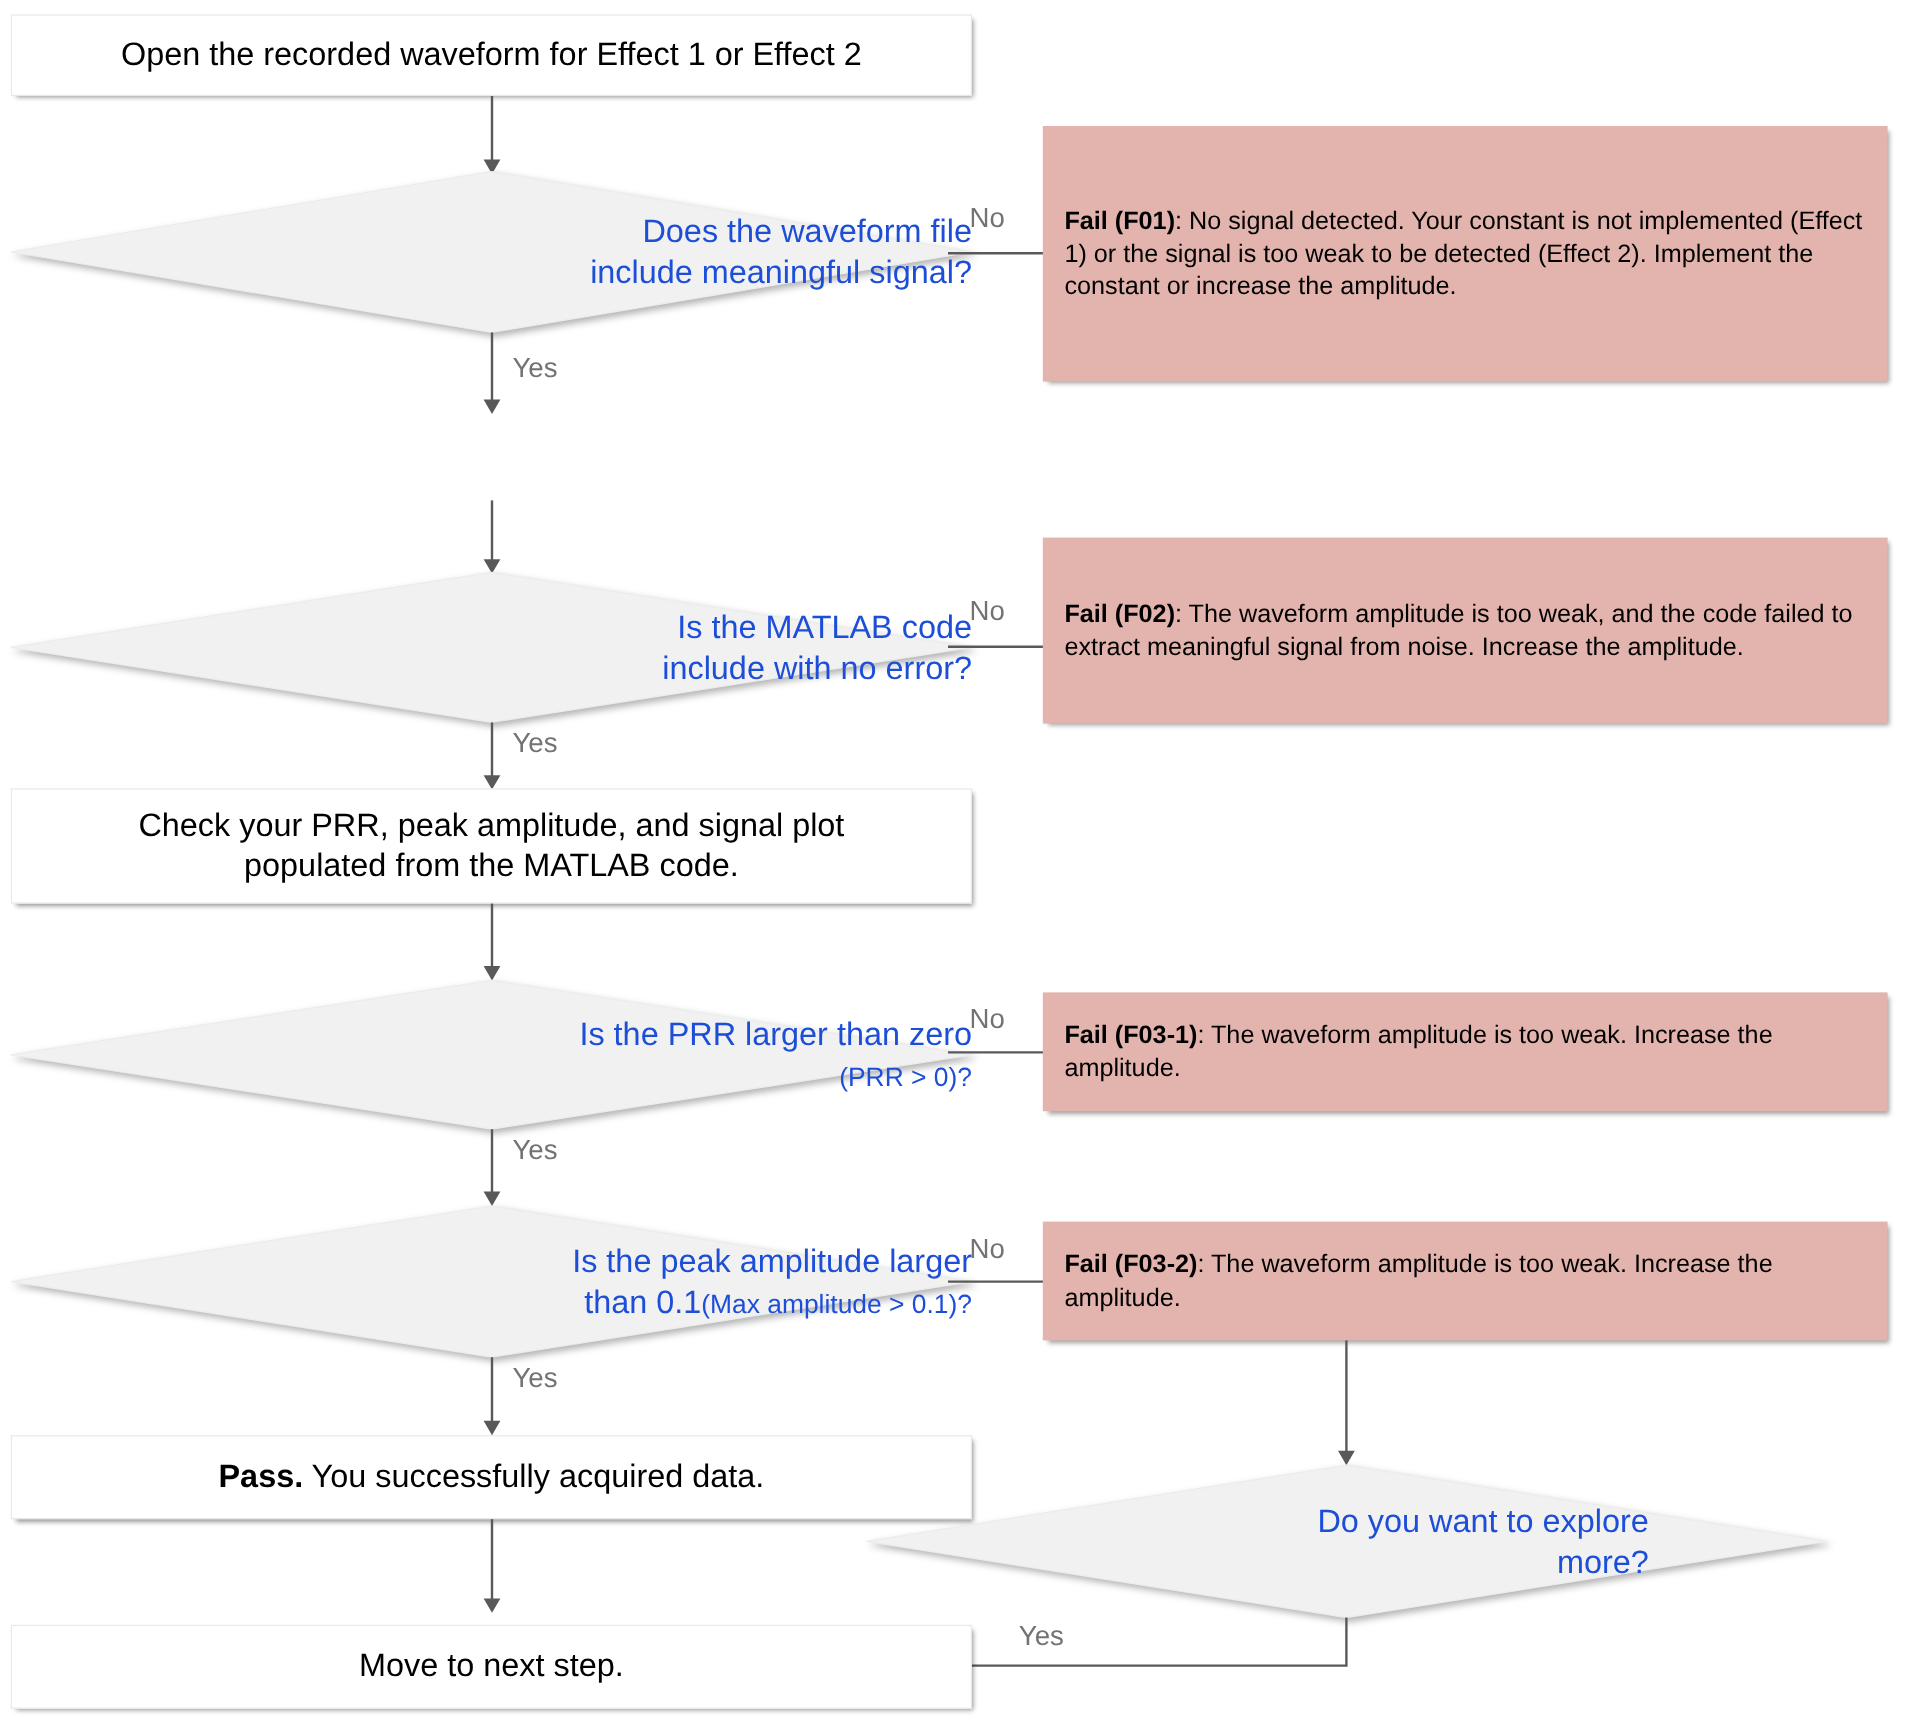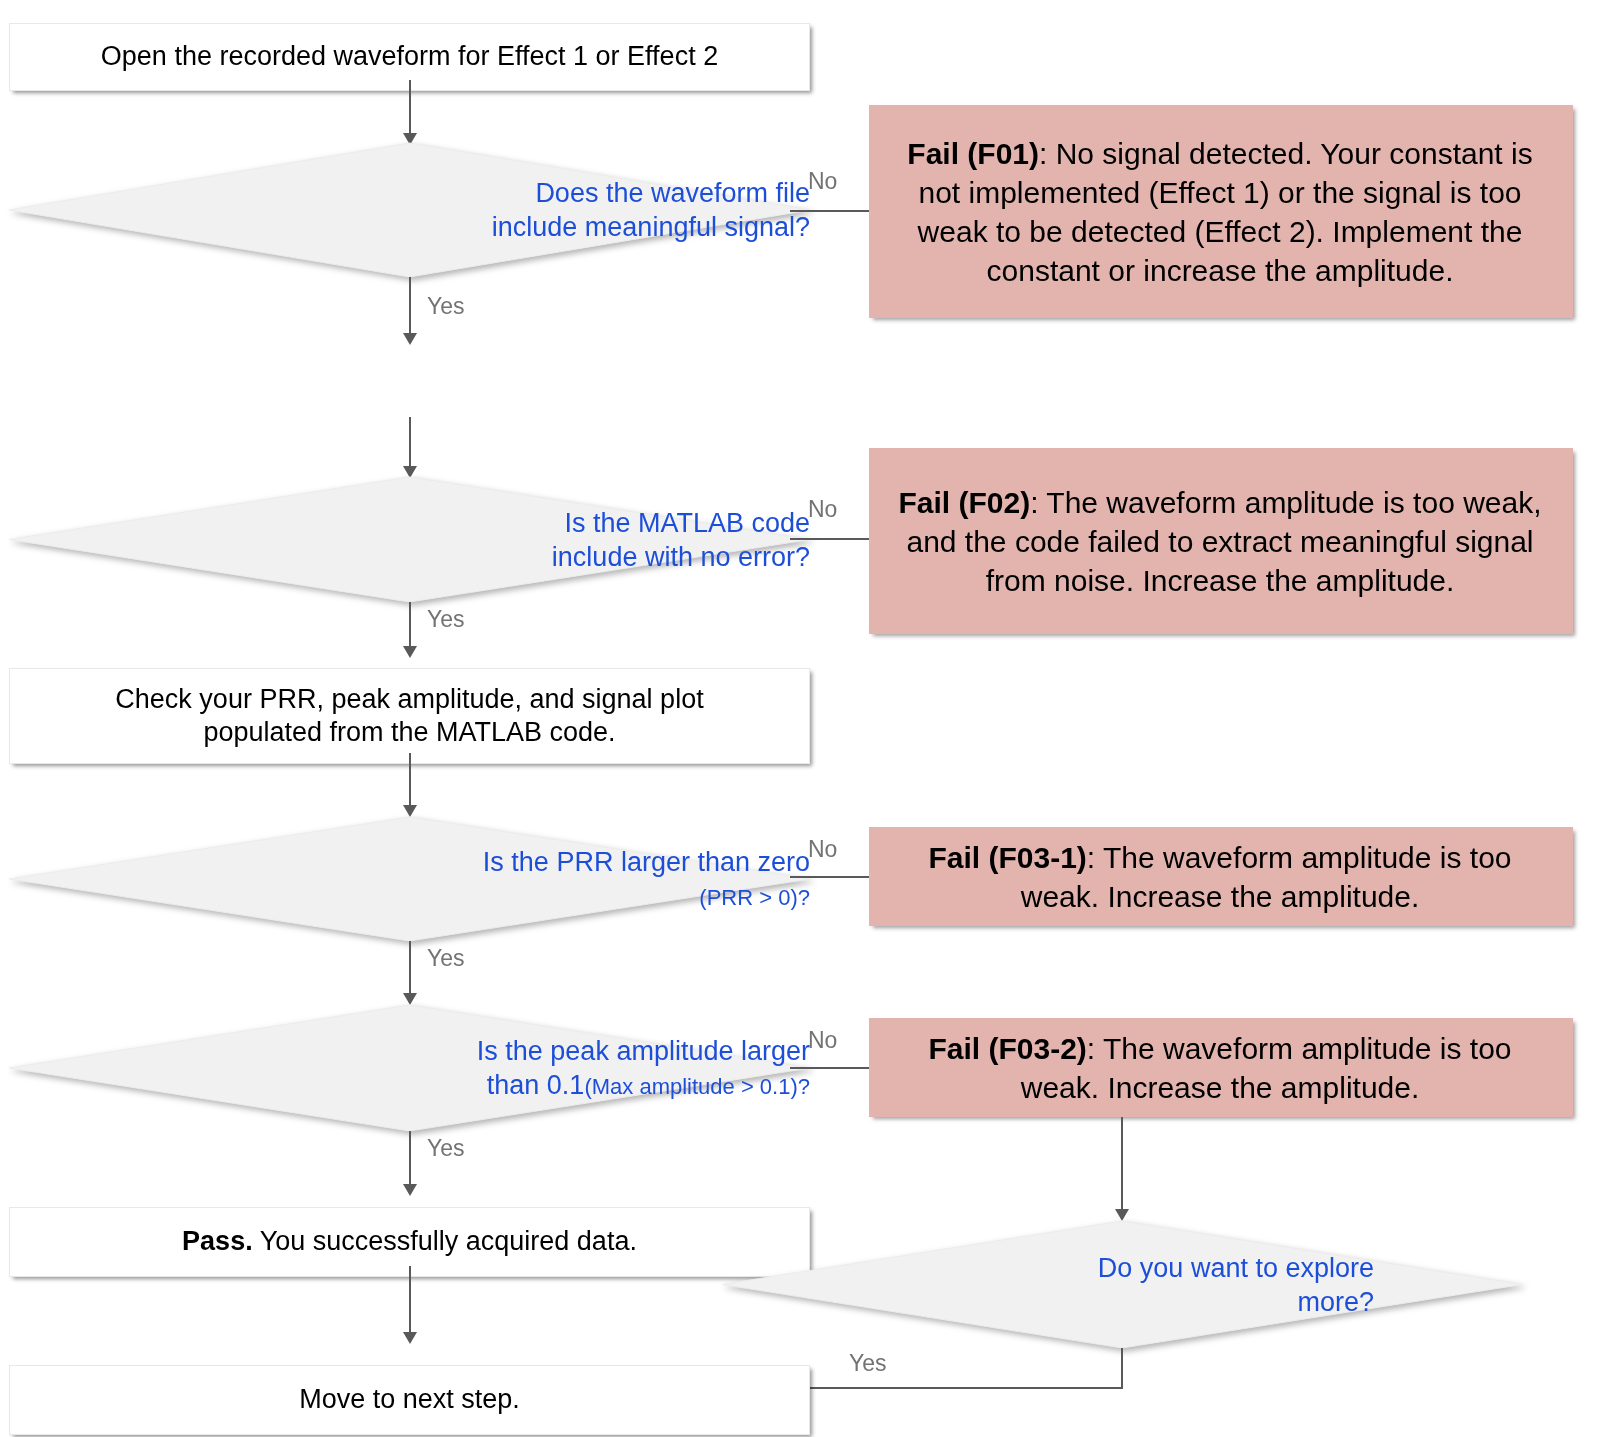--- a/index.html
+++ b/index.html
@@ -24,21 +24,20 @@
   
   .proc {
     position: absolute;
     background: #ffffff;
     border: 1px solid #e8e8e8;
     box-shadow: 3px 3px 4px -1px rgba(0,0,0,0.42);
     display: flex;
     align-items: center;
     justify-content: center;
     box-sizing: border-box;
-    margin-top: 11px;
   }
   .proc .label {
     text-align: center;
     color: #000000;
     font-size: 27px;
     line-height: 1.24;
     padding: 0 14px;
     white-space: pre-line;
   }
   .proc .label b { font-weight: bold; }
@@ -74,24 +73,24 @@
   .fail {
     position: absolute;
     background: #e2b4ad;
     box-shadow: 3px 3px 4px -1px rgba(0,0,0,0.38);
     box-sizing: border-box;
     display: flex;
     align-items: center;
   }
   .fail .label {
     color: #000000;
-    font-size: 30px;
+    font-size: 21px;
     line-height: 1.30;
     padding: 0 20px 0 18px;
-    text-align: center;
+    text-align: left;
   }
   .fail .label b { font-weight: bold; }
 
   
   .conn {
     position: absolute;
     overflow: visible;
     pointer-events: none;
   }
   .conn line, .conn path, .conn polyline {
@@ -158,21 +157,21 @@
     </svg>
     <div class="label"><span>Is the MATLAB code</span><br><span>include with no error?</span></div>
   </div>
 
   <svg class="conn" style="left:790px; top:528px; width:110px; height:24px;">
     <line x1="0" y1="11" x2="84" y2="11"></line>
     <polygon points="82,4 82,18 96,11" fill="#595959" stroke="none"></polygon>
   </svg>
   <div class="edge-label" style="left:808px; top:498px;">No</div>
 
-  <div class="fail" style="left:869px; top:448px; width:704px; height:186px;">
+  <div class="fail" style="left:869px; top:448px; width:704px; height:155px;">
     <div class="label"><b>Fail (F02)</b><span>: The waveform amplitude is too weak, and the code failed to extract meaningful signal from noise. Increase the amplitude.</span></div>
   </div>
 
   <svg class="conn" style="left:0px; top:602px; width:820px; height:58px;">
     <line x1="410" y1="0" x2="410" y2="47"></line>
     <polygon points="403,44 417,44 410,56" fill="#595959" stroke="none"></polygon>
   </svg>
   <div class="edge-label" style="left:427px; top:608px;">Yes</div>
 
   <div class="proc" style="left:9px; top:657px; width:801px; height:96px;">

